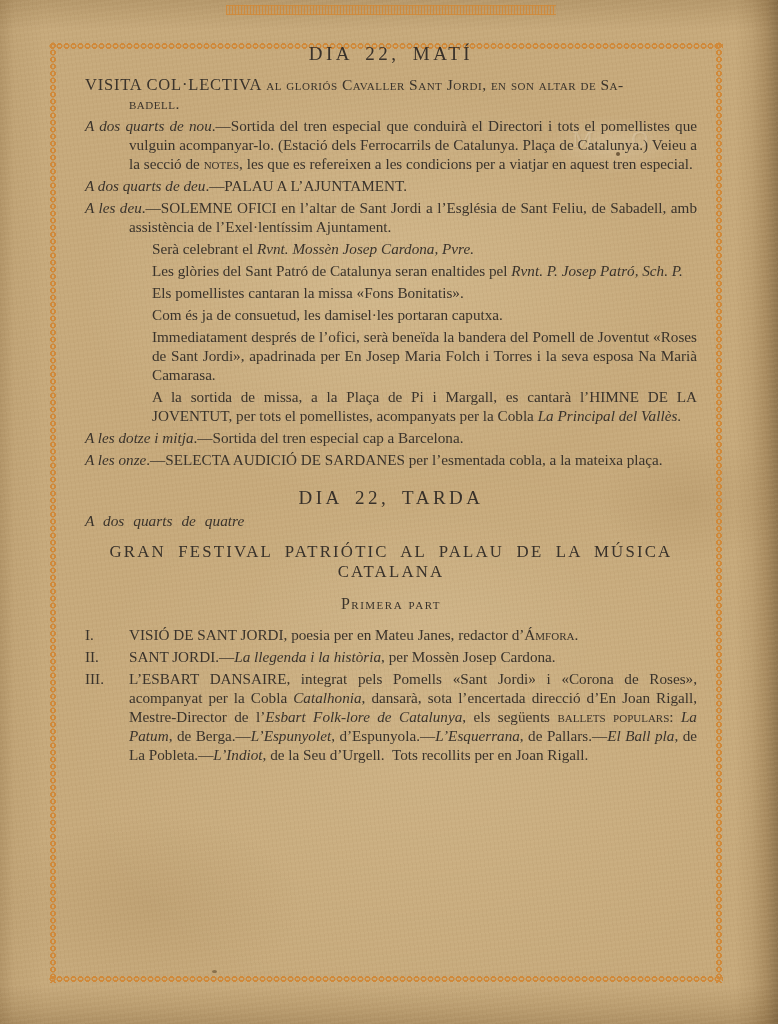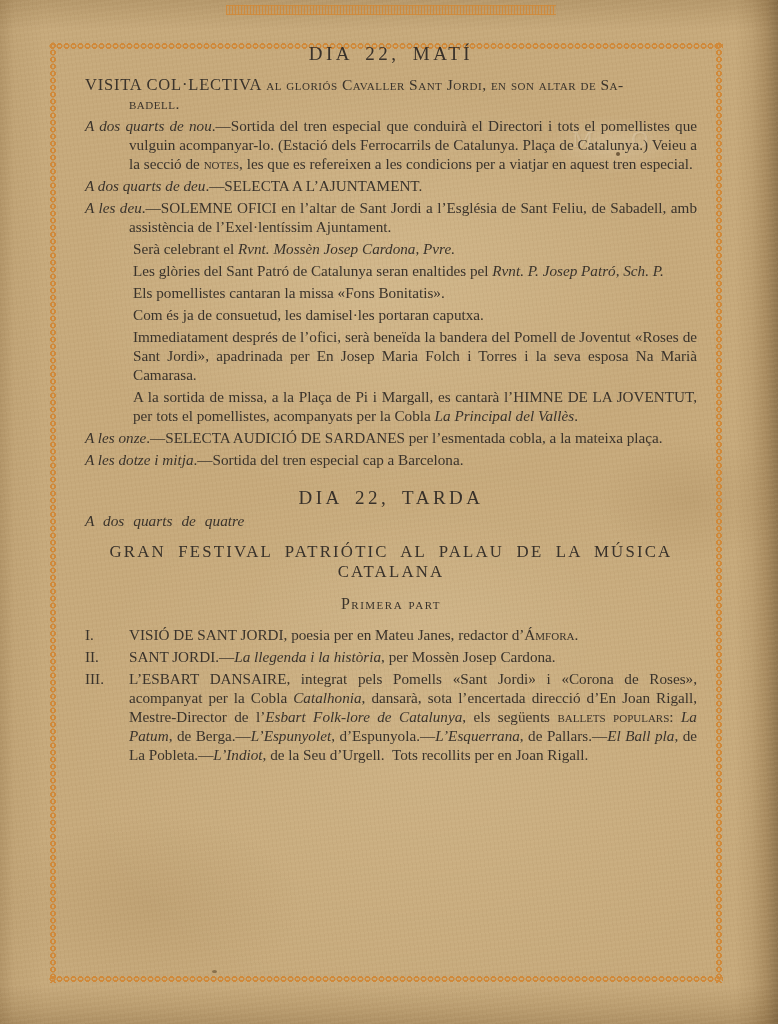--- a/index.html
+++ b/index.html
@@ -61,21 +61,21 @@
     border-bottom:1.5px solid rgba(208,137,58,0.85);
     background:repeating-linear-gradient(90deg, rgba(208,137,58,0.9) 0 1px, rgba(208,137,58,0.15) 1px 3px);
   }
   .h-day{
     margin:28px 0 10px;text-align:center;font-weight:normal;
     font-size:19px;letter-spacing:3.5px;word-spacing:5px;color:#38312a;
   }
   .h-day.tarda{margin:18px 0 2px;}
   .para{font-size:15.2px;line-height:19px;margin:3px 0;text-align:justify;}
   .hang,.item{padding-left:44px;text-indent:-44px;}
-  .sub{margin-left:48px;}
+  .sub{margin-left:67px;}
   .num{display:inline-block;width:44px;text-indent:0;}
   .seg-it{font-style:italic;}
   .seg-sc{font-variant:small-caps;}
   .seg-caps{font-size:16.5px;letter-spacing:0.8px;}
   .seg-lsc{font-variant:small-caps;font-size:15.5px;letter-spacing:0.5px;}
   .time-line{margin:2px 0 8px;text-align:left;font-style:italic;font-size:15.4px;word-spacing:5px;text-indent:0;}
   .festival{
     margin:12px 0 0;text-align:center;font-weight:normal;
     font-size:16.8px;letter-spacing:2.2px;word-spacing:6px;color:#38312a;
   }
@@ -96,30 +96,30 @@
   <div class="speck s1"></div>
   <div class="speck s2"></div>
 
   <div class="content">
     <div class="title-rule"></div>
 
     <h2 class="h-day">DIA 22, MATÍ</h2>
     <div class="paras">
         <p class="para hang"><span class="seg-caps">VISITA COL·LECTIVA </span><span class="seg-lsc">al gloriós Cavaller Sant Jordi, en son altar de Sa-</span><br><span class="seg-lsc">badell.</span></p>
         <p class="para hang"><span class="seg-it">A dos quarts de nou</span><span class="seg-n">.—Sortida del tren especial que conduirà el Directori i tots el pomellistes que vulguin acompanyar-lo. (Estació dels Ferrocarrils de Catalunya. Plaça de Catalunya.) Veieu a la secció de </span><span class="seg-sc">notes</span><span class="seg-n">, les que es refereixen a les condicions per a viatjar en aquest tren especial.</span></p>
-        <p class="para hang"><span class="seg-it">A dos quarts de deu</span><span class="seg-n">.—SELECTA A L’AJUNTAMENT.</span></p>
+        <p class="para hang"><span class="seg-it">A dos quarts de deu</span><span class="seg-n">.—PALAU A L’AJUNTAMENT.</span></p>
         <p class="para hang"><span class="seg-it">A les deu</span><span class="seg-n">.—SOLEMNE OFICI en l’altar de Sant Jordi a l’Església de Sant Feliu, de Sabadell, amb assistència de l’Exel·lentíssim Ajuntament.</span></p>
         <p class="para sub"><span class="seg-n">Serà celebrant el </span><span class="seg-it">Rvnt. Mossèn Josep Cardona, Pvre.</span></p>
         <p class="para sub"><span class="seg-n">Les glòries del Sant Patró de Catalunya seran enaltides pel </span><span class="seg-it">Rvnt. P. Josep Patró, Sch. P.</span></p>
         <p class="para sub"><span class="seg-n">Els pomellistes cantaran la missa «Fons Bonitatis».</span></p>
         <p class="para sub"><span class="seg-n">Com és ja de consuetud, les damisel·les portaran caputxa.</span></p>
         <p class="para sub"><span class="seg-n">Immediatament després de l’ofici, serà beneïda la bandera del Pomell de Joventut «Roses de Sant Jordi», apadrinada per En Josep Maria Folch i Torres i la seva esposa Na Marià Camarasa.</span></p>
         <p class="para sub"><span class="seg-n">A la sortida de missa, a la Plaça de Pi i Margall, es cantarà l’HIMNE DE LA JOVENTUT, per tots el pomellistes, acompanyats per la Cobla </span><span class="seg-it">La Principal del Vallès</span><span class="seg-n">.</span></p>
+        <p class="para hang"><span class="seg-it">A les dotze i mitja</span><span class="seg-n">.—Sortida del tren especial cap a Barcelona.</span></p>
         <p class="para hang"><span class="seg-it">A les onze</span><span class="seg-n">.—SELECTA AUDICIÓ DE SARDANES per l’esmentada cobla, a la mateixa plaça.</span></p>
-        <p class="para hang"><span class="seg-it">A les dotze i mitja</span><span class="seg-n">.—Sortida del tren especial cap a Barcelona.</span></p>
       </div>
 
     <h2 class="h-day tarda">DIA 22, TARDA</h2>
     <p class="para time-line">A dos quarts de quatre</p>
     <h3 class="festival">GRAN FESTIVAL PATRIÓTIC AL PALAU DE LA MÚSICA CATALANA</h3>
     <p class="para part">Primera part</p>
     <div class="paras">
         <p class="para item"><span class="num">I.</span><span class="seg-n">VISIÓ DE SANT JORDI, poesia per en Mateu Janes, redactor d’</span><span class="seg-sc">Ámfora</span><span class="seg-n">.</span></p>
         <p class="para item"><span class="num">II.</span><span class="seg-n">SANT JORDI.—</span><span class="seg-it">La llegenda i la història</span><span class="seg-n">, per Mossèn Josep Cardona.</span></p>
         <p class="para item"><span class="num">III.</span><span class="seg-n">L’ESBART DANSAIRE, integrat pels Pomells «Sant Jordi» i «Corona de Roses», acompanyat per la Cobla </span><span class="seg-it">Catalhonia</span><span class="seg-n">, dansarà, sota l’encertada direcció d’En Joan Rigall, Mestre-Director de l’</span><span class="seg-it">Esbart Folk-lore de Catalunya</span><span class="seg-n">, els següents </span><span class="seg-sc">ballets populars</span><span class="seg-n">: </span><span class="seg-it">La Patum</span><span class="seg-n">, de Berga.—</span><span class="seg-it">L’Espunyolet</span><span class="seg-n">, d’Espunyola.—</span><span class="seg-it">L’Esquerrana</span><span class="seg-n">, de Pallars.—</span><span class="seg-it">El Ball pla</span><span class="seg-n">, de La Pobleta.—</span><span class="seg-it">L’Indiot</span><span class="seg-n">, de la Seu d’Urgell.&nbsp; Tots recollits per en Joan Rigall.</span></p>

